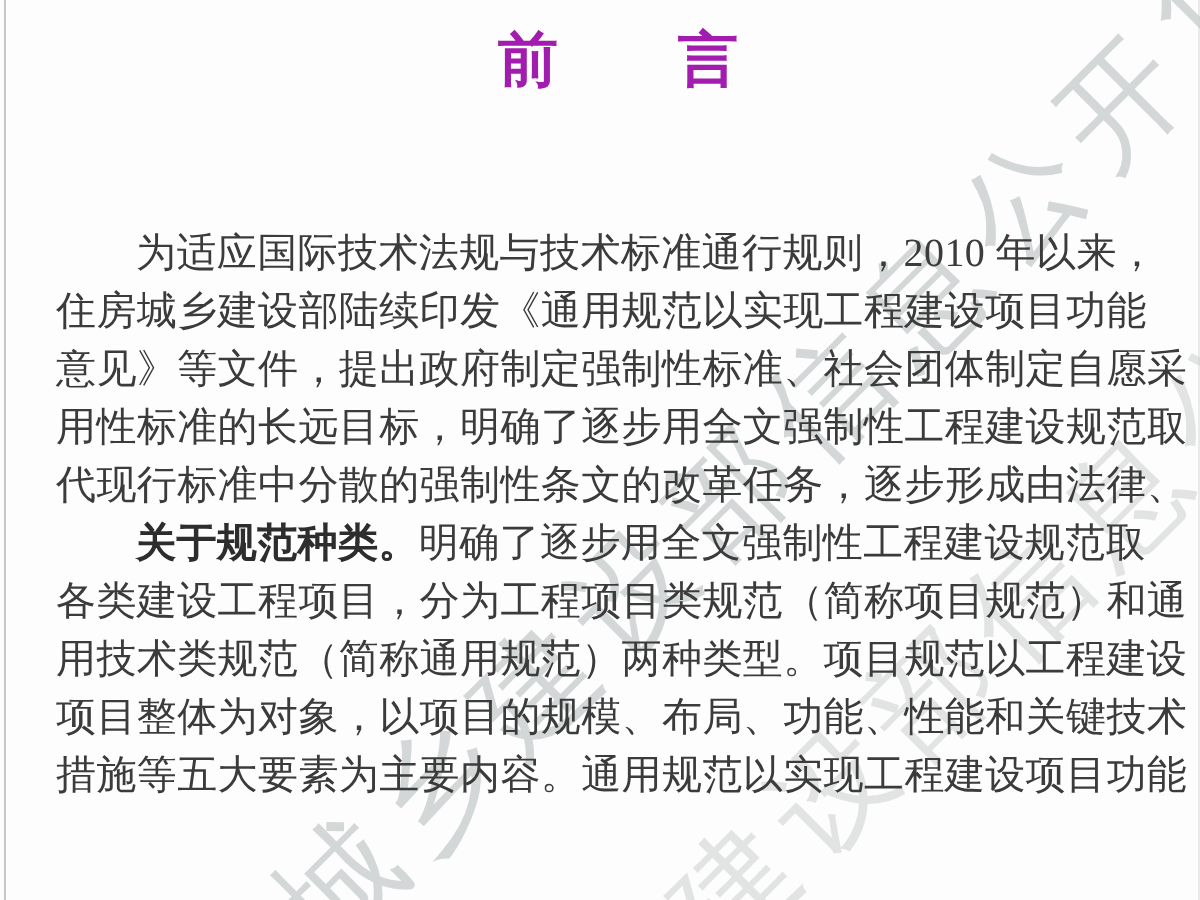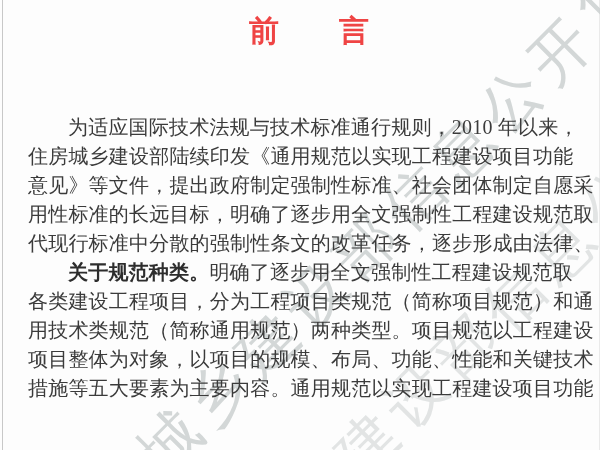--- a/index.html
+++ b/index.html
@@ -39,21 +39,21 @@
   .wm-b { left: 130px; top: 640px; opacity: 0.55; }
   .wm-c { left: 560px; top: -10px; }
   .doc-title {
     position: absolute;
     left: 28px; top: 14px; width: 562px;
     margin: 0;
     text-align: center;
     font-size: 30px;
     line-height: 34px;
     font-weight: 700;
-    color: #ef4444;
+    color: #a21caf;
     z-index: 2;
     font-family: "Liberation Sans", "DejaVu Sans", sans-serif;
   }
   .doc-body {
     position: absolute;
     left: 28px; top: 113px; width: 566px;
     z-index: 2;
     font-size: 20px;
     line-height: 29px;
     color: #3b3b3b;

